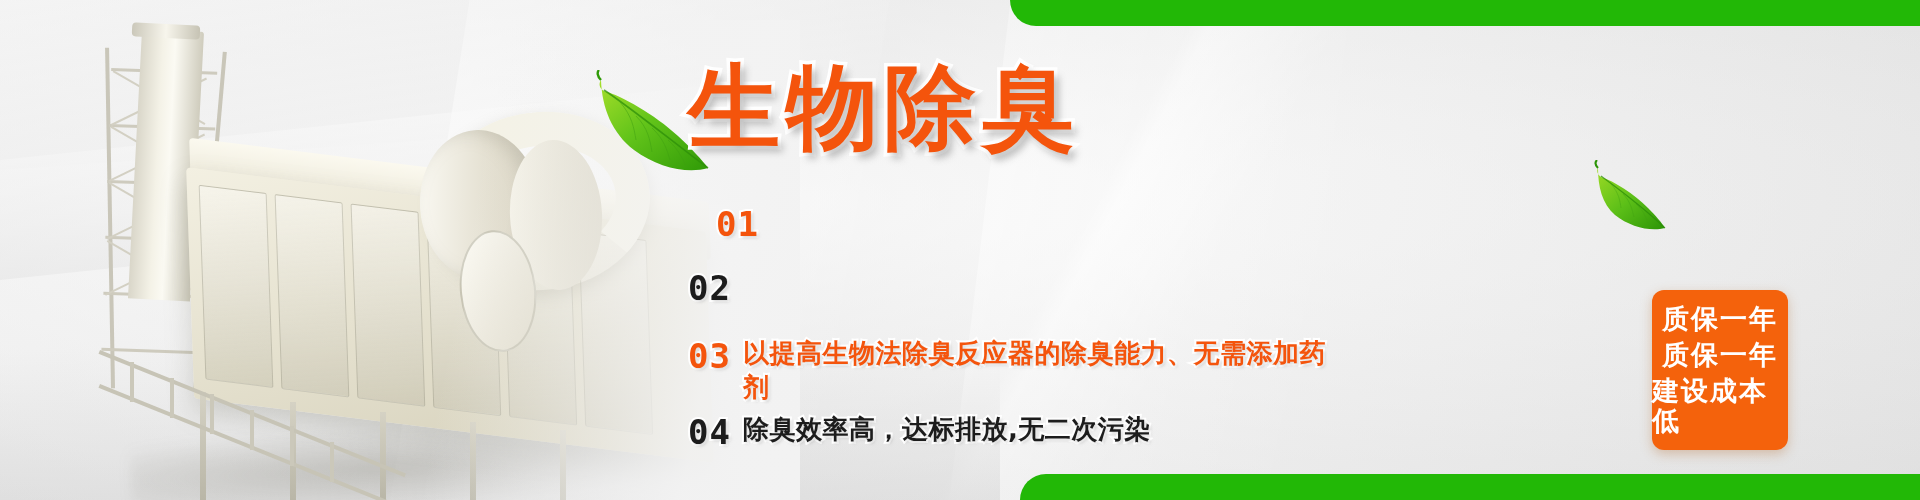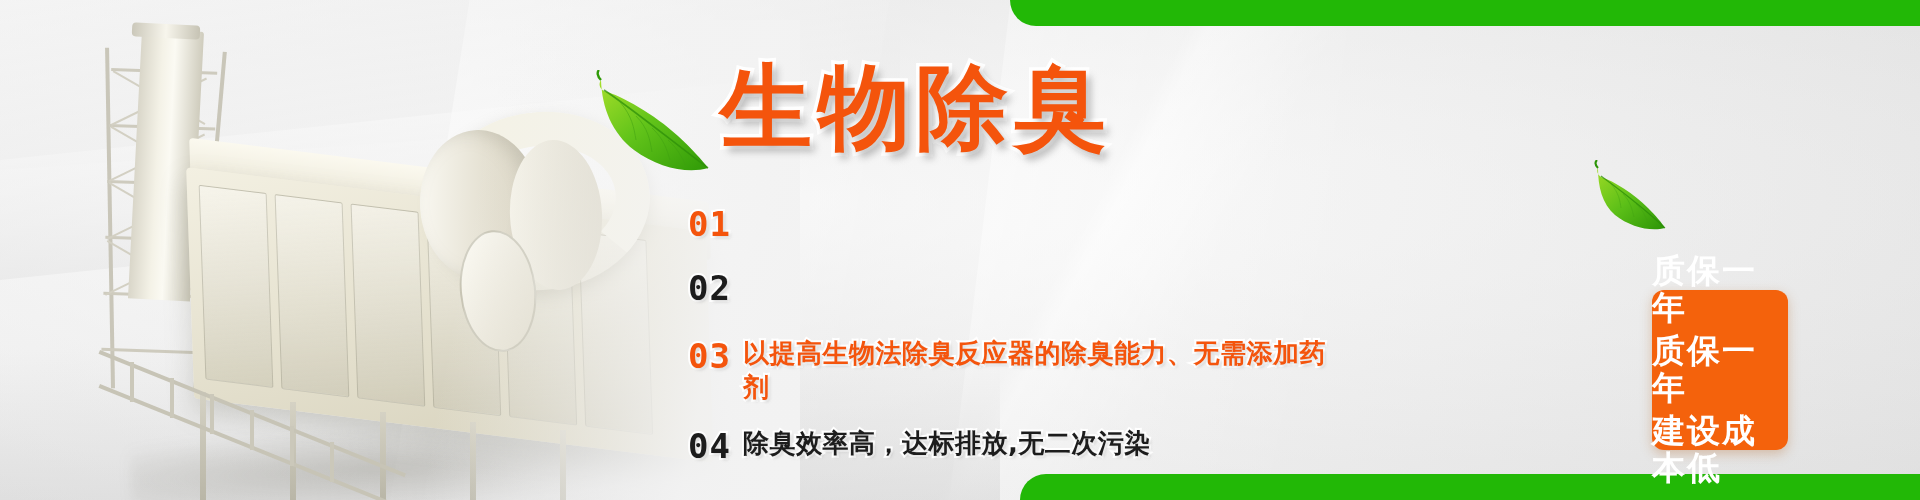--- a/index.html
+++ b/index.html
@@ -88,43 +88,43 @@
   
   .leaf{position:absolute;}
   .leaf-big{left:592px;top:70px;width:128px;height:112px;transform:rotate(0deg);}
   .leaf-sm{left:1592px;top:160px;width:80px;height:70px;}
 
   
   .headline{position:absolute;left:688px;top:62px;
     font-size:92px;line-height:1;font-weight:700;color:#f4540c;letter-spacing:6px;
     -webkit-text-stroke:7px #ffffff;paint-order:stroke fill;
     text-shadow:5px 6px 7px rgba(120,120,120,.45);
-    font-family:"DejaVu Sans","Liberation Sans",sans-serif;white-space:nowrap;margin-left:32px;}
+    font-family:"DejaVu Sans","Liberation Sans",sans-serif;white-space:nowrap;}
 
   
   .features{position:absolute;left:688px;top:205px;width:640px;}
   .frow{display:flex;align-items:flex-start;margin-bottom:10px;}
   .fnum{font-size:34px;font-weight:700;line-height:1.12;letter-spacing:1px;flex:0 0 auto;margin-right:12px;
     font-family:"DejaVu Sans Mono","Liberation Mono",monospace;}
   .ftxt{font-size:26px;font-weight:700;line-height:1.3;letter-spacing:.5px;
     font-family:"DejaVu Sans","Liberation Sans",sans-serif;}
   .orange .fnum,.orange .ftxt{color:#f4540c;-webkit-text-stroke:4px #fff;paint-order:stroke fill;
     text-shadow:2px 2px 3px rgba(150,150,150,.35);}
   .dark .fnum,.dark .ftxt{color:#1c1c1c;-webkit-text-stroke:4px #fff;paint-order:stroke fill;
     text-shadow:2px 2px 3px rgba(150,150,150,.35);}
-  .row1{margin-bottom:26px;}
+  .row1{margin-bottom:26px;margin-left:28px;}
   .row2{margin-bottom:30px;}
-  .row3{margin-bottom:22px;}
+  .row3{margin-bottom:8px;}
 
   
   .badge{position:absolute;left:1652px;top:290px;width:136px;height:160px;
     background:#f4620c;border-radius:12px;
     display:flex;flex-direction:column;align-items:center;justify-content:center;gap:6px;
     box-shadow:0 4px 12px rgba(180,110,50,.35);}
-  .badge span{color:#fff;font-size:33px;font-weight:700;letter-spacing:2px;line-height:1.12;
+  .badge span{color:#fff;font-size:27px;font-weight:700;letter-spacing:2px;line-height:1.12;
     font-family:"DejaVu Sans","Liberation Sans",sans-serif;}
 </style>
 </head>
 <body>
 
 <div class="banner">
 
   <div class="sweep sweep-a"></div>
   <div class="sweep sweep-b"></div>
   <div class="sweep sweep-c"></div>

